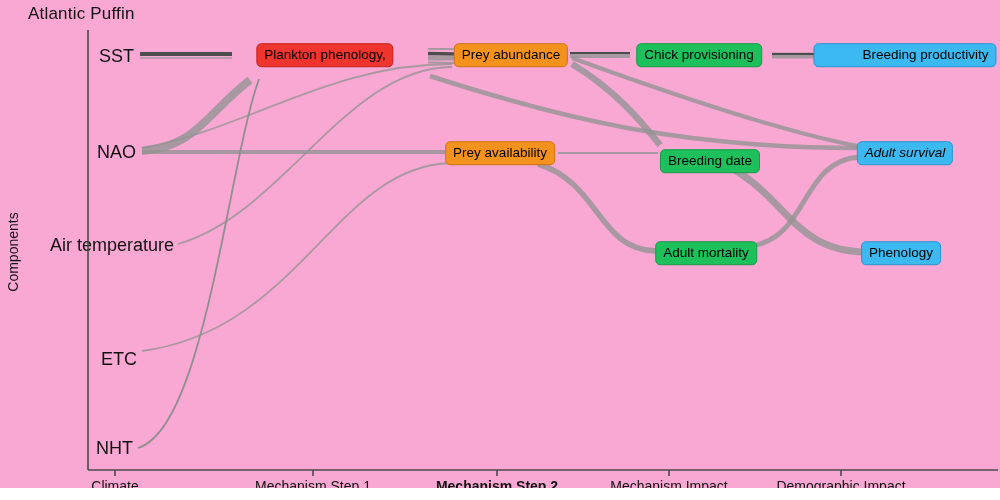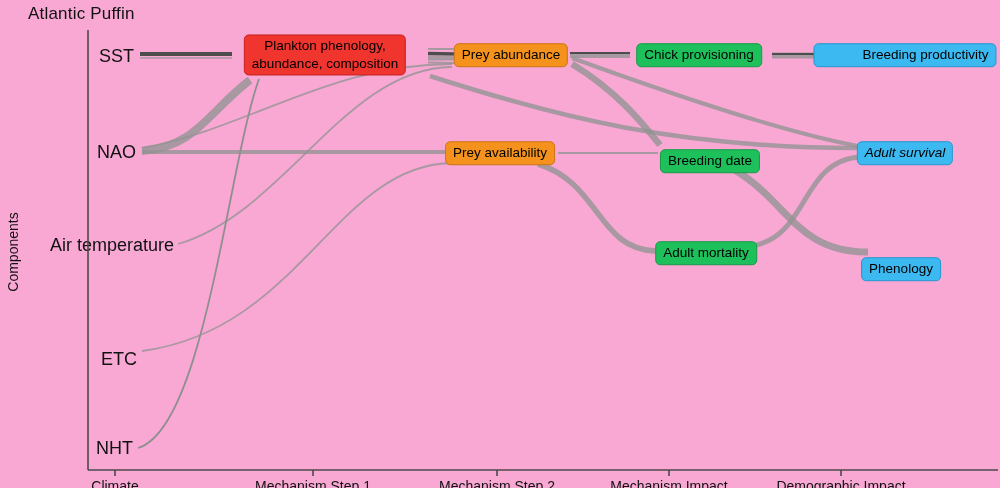--- a/index.html
+++ b/index.html
@@ -70,21 +70,20 @@
       <path d="M538,164 C600,183 598,250 656,251" fill="none" stroke="rgba(148,148,148,0.8)" stroke-width="5.5" stroke-linecap="butt"></path>
       <path d="M772,55.5 L842,55.5" fill="none" stroke="rgba(148,148,148,0.8)" stroke-width="6" stroke-linecap="butt"></path>
       <path d="M772,54 L842,54" fill="none" stroke="#4d4d4d" stroke-width="2" stroke-linecap="butt"></path>
       <path d="M724,164 C788,196 792,252 868,252" fill="none" stroke="rgba(148,148,148,0.8)" stroke-width="7" stroke-linecap="butt"></path>
       <path d="M752,246 C810,236 800,161 860,157" fill="none" stroke="rgba(148,148,148,0.8)" stroke-width="5" stroke-linecap="butt"></path>
     </svg>
 
   <div id="nodes-layer">
       <div class="node" style="left: 325px; top: 55px; background: rgb(240, 52, 46); border: 1px solid rgb(196, 35, 30);">
         <div>Plankton phenology,</div>
-        <div>abundance, composition</div>
       </div>
       <div class="node" style="left: 511px; top: 55px; background: rgb(245, 146, 30); border: 1px solid rgb(205, 116, 18);">
         <div>Prey abundance</div>
       </div>
       <div class="node" style="left: 500px; top: 153px; background: rgb(245, 146, 30); border: 1px solid rgb(205, 116, 18);">
         <div>Prey availability</div>
       </div>
       <div class="node" style="left: 699px; top: 55px; background: rgb(30, 192, 92); border: 1px solid rgb(21, 154, 71);">
         <div>Chick provisioning</div>
       </div>
@@ -93,21 +92,21 @@
       </div>
       <div class="node" style="left: 706px; top: 253px; background: rgb(30, 192, 92); border: 1px solid rgb(21, 154, 71);">
         <div>Adult mortality</div>
       </div>
       <div class="node" style="left: 905px; top: 55px; background: rgb(60, 185, 241); border: 1px solid rgb(39, 149, 205); padding-left: 48px;">
         <div>Breeding productivity</div>
       </div>
       <div class="node" style="left: 905px; top: 153px; background: rgb(60, 185, 241); border: 1px solid rgb(39, 149, 205); font-style: italic;">
         <div>Adult survival</div>
       </div>
-      <div class="node" style="left: 901px; top: 269px; background: rgb(60, 185, 241); border: 1px solid rgb(39, 149, 205);">
+      <div class="node" style="left: 901px; top: 253px; background: rgb(60, 185, 241); border: 1px solid rgb(39, 149, 205);">
         <div>Phenology</div>
       </div>
     </div>
   <div id="climate-layer">
       <div class="climate-label" style="left: 134px; top: 56px;">SST</div>
       <div class="climate-label" style="left: 136px; top: 152px;">NAO</div>
       <div class="climate-label" style="left: 174px; top: 245px;">Air temperature</div>
       <div class="climate-label" style="left: 137px; top: 359px;">ETC</div>
       <div class="climate-label" style="left: 133px; top: 448px;">NHT</div>
     </div>
@@ -118,17 +117,17 @@
       <line x1="115" y1="470" x2="115" y2="476" stroke="#4a4a4a" stroke-width="1.6"></line>
       <line x1="313" y1="470" x2="313" y2="476" stroke="#4a4a4a" stroke-width="1.6"></line>
       <line x1="497" y1="470" x2="497" y2="476" stroke="#4a4a4a" stroke-width="1.6"></line>
       <line x1="669" y1="470" x2="669" y2="476" stroke="#4a4a4a" stroke-width="1.6"></line>
       <line x1="841" y1="470" x2="841" y2="476" stroke="#4a4a4a" stroke-width="1.6"></line>
     </svg>
 
   <div id="ticks-layer">
       <div class="tick-label" style="left: 115px; top: 478px;">Climate</div>
       <div class="tick-label" style="left: 313px; top: 478px;">Mechanism Step 1</div>
-      <div class="tick-label" style="left: 497px; top: 478px;">Mechanism Step 2</div>
+      <div class="tick-label" style="left: 497px; top: 478px; font-weight: bold;">Mechanism Step 2</div>
       <div class="tick-label" style="left: 669px; top: 478px;">Mechanism Impact</div>
       <div class="tick-label" style="left: 841px; top: 478px;">Demographic Impact</div>
     </div>
 </div>
 
 </body></html>

